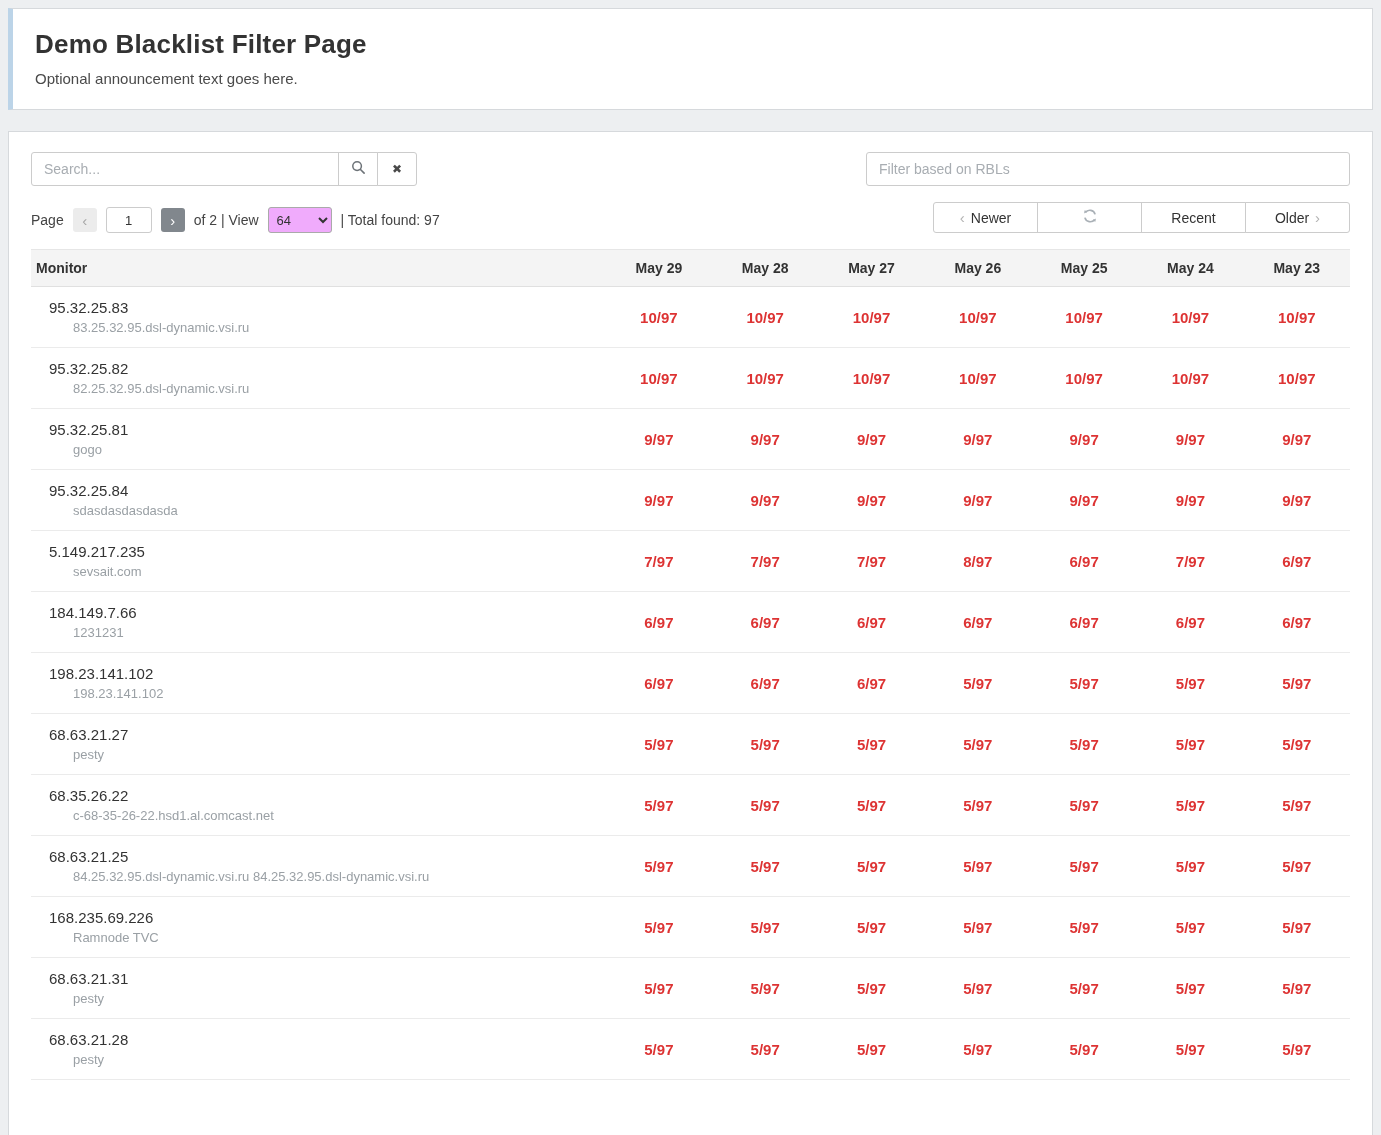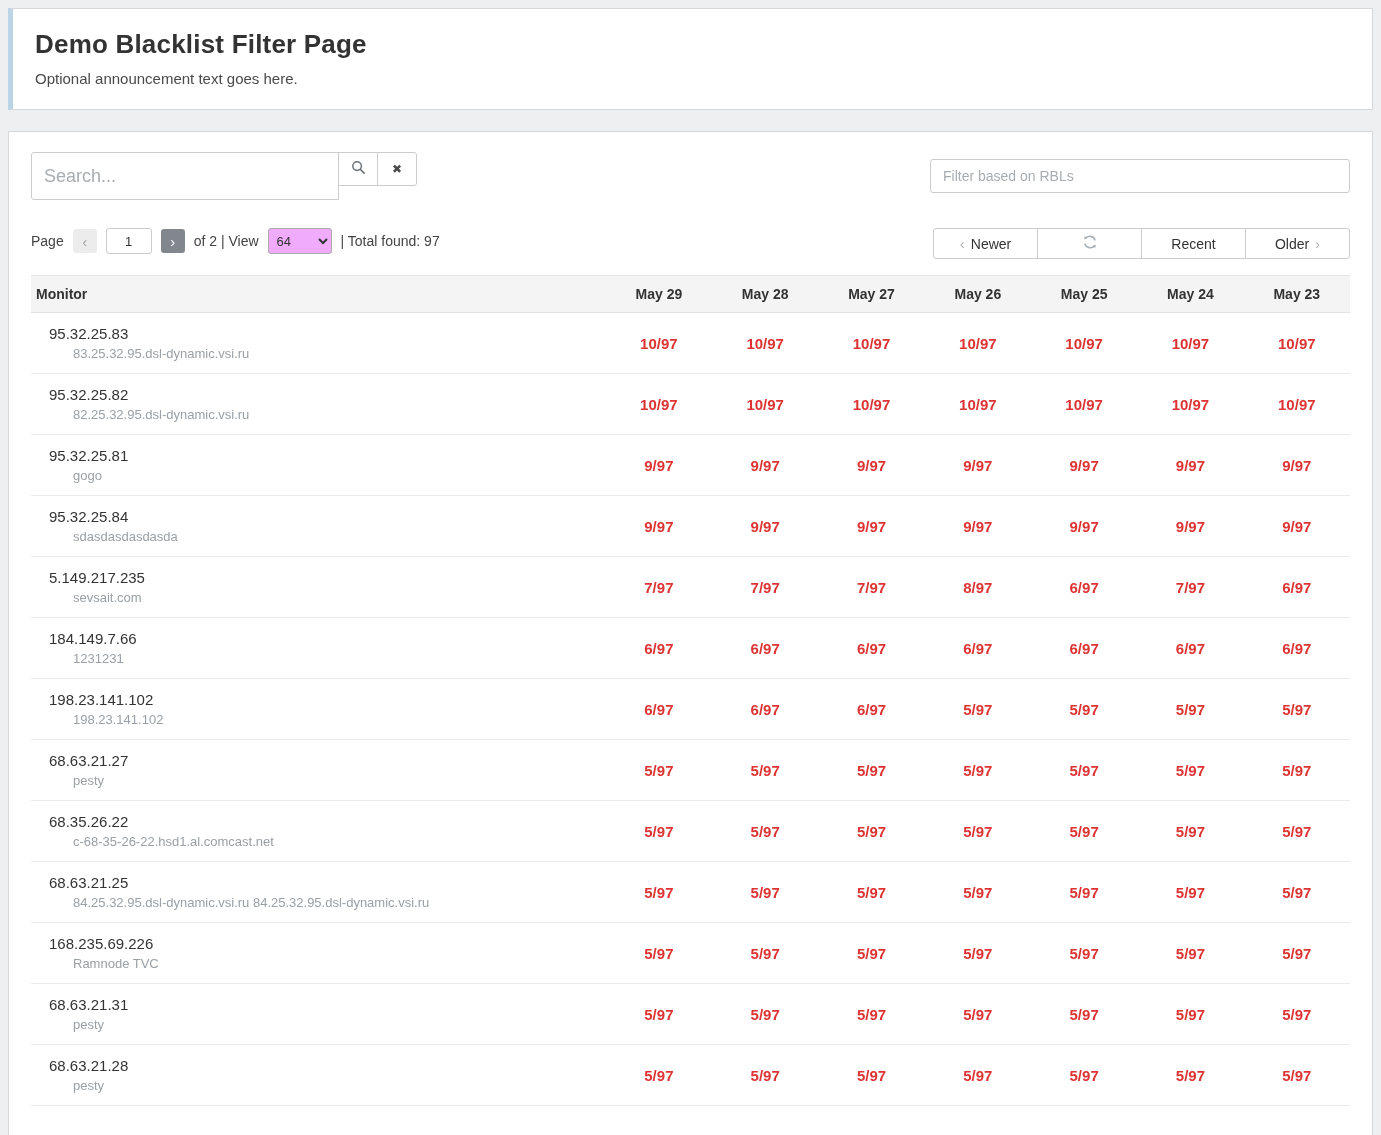--- a/index.html
+++ b/index.html
@@ -25,45 +25,45 @@
     margin: 21px 8px 0 8px;
     padding: 20px 22px;
     height: 1120px;
     overflow: hidden;
   }
 
   
   .toolbar { display: flex; justify-content: space-between; align-items: center; }
   .search-group { display: flex; align-items: stretch; }
   .search-input {
-    width: 308px; height: 48px; padding: 12px 12px;
+    width: 308px; height: 34px; padding: 12px 12px;
     border: 1px solid #ccc; border-radius: 3px 0 0 3px;
-    font-size: 18px; color: #333; outline: none;
+    font-size: 14px; color: #333; outline: none;
     font-family: inherit;
   }
   .search-input::placeholder, .filter-input::placeholder { color: #a8adb2; }
   .icon-btn {
     width: 40px; height: 34px; margin-left: -1px;
     background: #fff; border: 1px solid #ccc;
     display: flex; align-items: center; justify-content: center;
     cursor: pointer; font-family: inherit;
   }
   .icon-btn:last-child { border-radius: 0 3px 3px 0; }
   .x-glyph { font-size: 12px; color: #4a4a4a; font-weight: bold; }
   .filter-input {
-    width: 420px; height: 34px; padding: 0 12px;
+    width: 484px; height: 34px; padding: 0 12px;
     border: 1px solid #ccc; border-radius: 3px;
     font-size: 14px; color: #333; outline: none;
     font-family: inherit;
   }
 
   
   .pager-row {
-    margin-top: 28px;
-    display: flex; justify-content: space-between; align-items: flex-start;
+    margin-top: 16px;
+    display: flex; justify-content: space-between; align-items: flex-end;
     font-size: 14px; color: #444;
   }
   .pager-left { display: flex; align-items: center; gap: 9px; }
   .pg-btn {
     width: 24px; height: 24px; border: none; border-radius: 3px;
     display: flex; align-items: center; justify-content: center;
     font-size: 15px; cursor: pointer; font-family: inherit;
   }
   .pg-btn.prev { background: #ececec; color: #a8a8a8; }
   .pg-btn.next { background: #81878d; color: #fff; }

